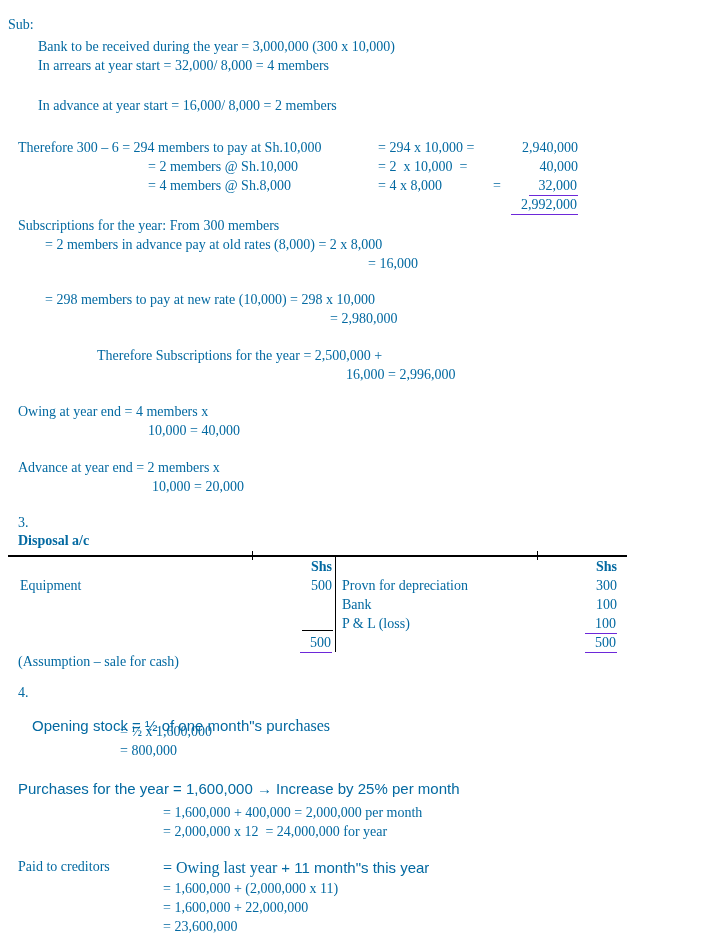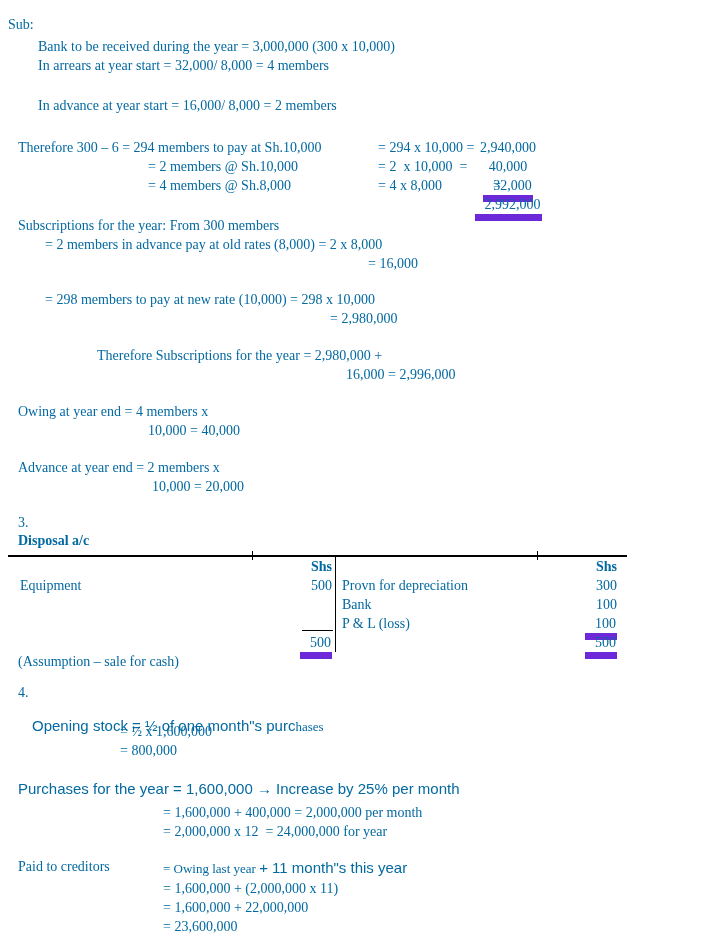--- a/index.html
+++ b/index.html
@@ -8,25 +8,25 @@
     width:711px;height:937px;
     background:#ffffff;
     font-family:"Liberation Serif","DejaVu Serif",serif;
     font-size:14px;color:#0369a1;
     overflow:hidden;
   }
   .ln{position:absolute;white-space:pre;line-height:17px;}
   .row{position:absolute;left:0;top:0;width:711px;height:19px;}
   .row .lbl{position:absolute;white-space:pre;}
   .row .frm{position:absolute;white-space:pre;}
-  .row .amt{position:absolute;left:438px;width:140px;text-align:center;white-space:pre;}
-  .ul{display:inline-block;border-bottom:7px solid #6d28d9;padding:0 1px 1px 10px;}
+  .row .amt{position:absolute;left:438px;width:140px;text-align:right;white-space:pre;}
+  .ul{display:inline-block;border-bottom:1px solid #6d28d9;padding:0 1px 1px 10px;}
   .bold{font-weight:bold;}
   .sans{font-family:"Liberation Sans","DejaVu Sans",sans-serif;font-size:15px;}
-  .serif-sm{font-family:"Liberation Serif","DejaVu Serif",serif;font-size:13px;}
+  .serif-sm{font-family:"Liberation Serif","DejaVu Serif",serif;font-size:16px;}
   
   .tbl-rule{position:absolute;left:8px;top:555px;width:619px;border-top:2px solid #000;height:0;}
   .tbl-tick{position:absolute;top:551px;width:1px;height:9px;background:#000;}
   .tbl-divider{position:absolute;left:335px;top:555px;width:1px;height:97px;background:#000;}
   .cell-amt-left{position:absolute;left:260px;width:72px;text-align:right;white-space:pre;}
   .cell-amt-right{position:absolute;left:547px;width:70px;text-align:right;white-space:pre;}
   .cell-lbl-left{position:absolute;left:20px;white-space:pre;}
   .cell-lbl-right{position:absolute;left:342px;white-space:pre;}
   .total-line-left{position:absolute;left:302px;top:630px;width:31px;border-top:1px solid #000;height:0;}
 </style>
@@ -58,21 +58,21 @@
   </div>
   <div class="row" style="top:197px;">
     <span class="amt"><span class="ul">2,992,000</span></span>
   </div>
 
   <div class="ln" style="left:18px;top:217px;">Subscriptions for the year: From 300 members</div>
   <div class="ln" style="left:45px;top:236px;">= 2 members in advance pay at old rates (8,000) = 2 x 8,000</div>
   <div class="ln" style="left:368px;top:255px;">= 16,000</div>
   <div class="ln" style="left:45px;top:291px;">= 298 members to pay at new rate (10,000) = 298 x 10,000</div>
   <div class="ln" style="left:330px;top:310px;">= 2,980,000</div>
-  <div class="ln" style="left:97px;top:347px;">Therefore Subscriptions for the year = 2,980,000 +</div>
+  <div class="ln" style="left:97px;top:347px;">Therefore Subscriptions for the year = 2,500,000 +</div>
   <div class="ln" style="left:346px;top:366px;">16,000 = 2,996,000</div>
   <div class="ln" style="left:18px;top:403px;">Owing at year end = 4 members x</div>
   <div class="ln" style="left:148px;top:422px;">10,000 = 40,000</div>
   <div class="ln" style="left:18px;top:459px;">Advance at year end = 2 members x</div>
   <div class="ln" style="left:152px;top:478px;">10,000 = 20,000</div>
 
   <div class="ln" style="left:18px;top:514px;">3.</div>
   <div class="ln bold" style="left:18px;top:532px;">Disposal a/c</div>
 
   <div class="tbl-rule"></div>

